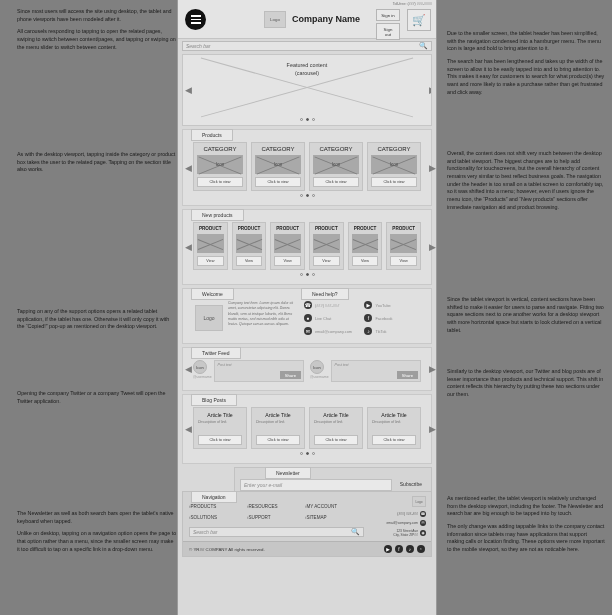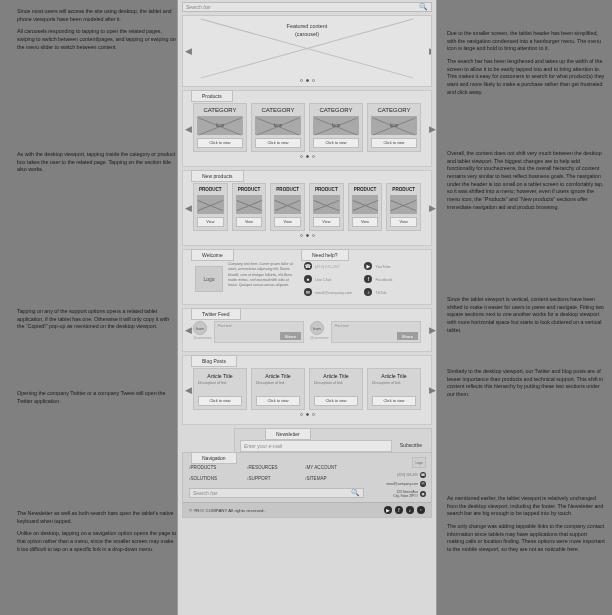--- a/index.html
+++ b/index.html
@@ -299,20 +299,35 @@
       <p>Similarly to the desktop viewport, our Twitter and blog posts are of lesser importance than products and technical support. This shift in content reflects this hierarchy by putting these two sections under our them.</p>
     </div>
     <div class="annot annot-right" style="top: 495px;">
       <p>As mentioned earlier, the tablet viewport is relatively unchanged from the desktop viewport, including the footer. The Newsletter and search bar are big enough to be tapped into by touch.</p>
       <p>The only change was adding tappable links to the company contact information since tablets may have applications that support making calls or location finding. These options were more important to the mobile viewport, so they are not as noticable here.</p>
     </div>
   </div>
 
 <div id="tablet">
 
+  <div class="hdr">
+    <div class="tollfree">Toll-free: (###) ###-####</div>
+    <div class="burger">
+        <i></i>
+        <i></i>
+        <i></i>
+      </div>
+    <div class="logo-box">Logo</div>
+    <div class="company">Company Name</div>
+    <div class="signbox">
+      <div class="signbtn">Sign in</div>
+      <div class="signbtn">Sign out</div>
+    </div>
+    <div class="cart">🛒</div>
+  </div>
 
   <div class="searchbar">
     <span class="ph">Search bar</span>
     <span class="mag">🔍</span>
   </div>
 
   <div class="carousel">
     <div class="cross"></div>
     <div class="car-label">
       <div>Featured content</div>

